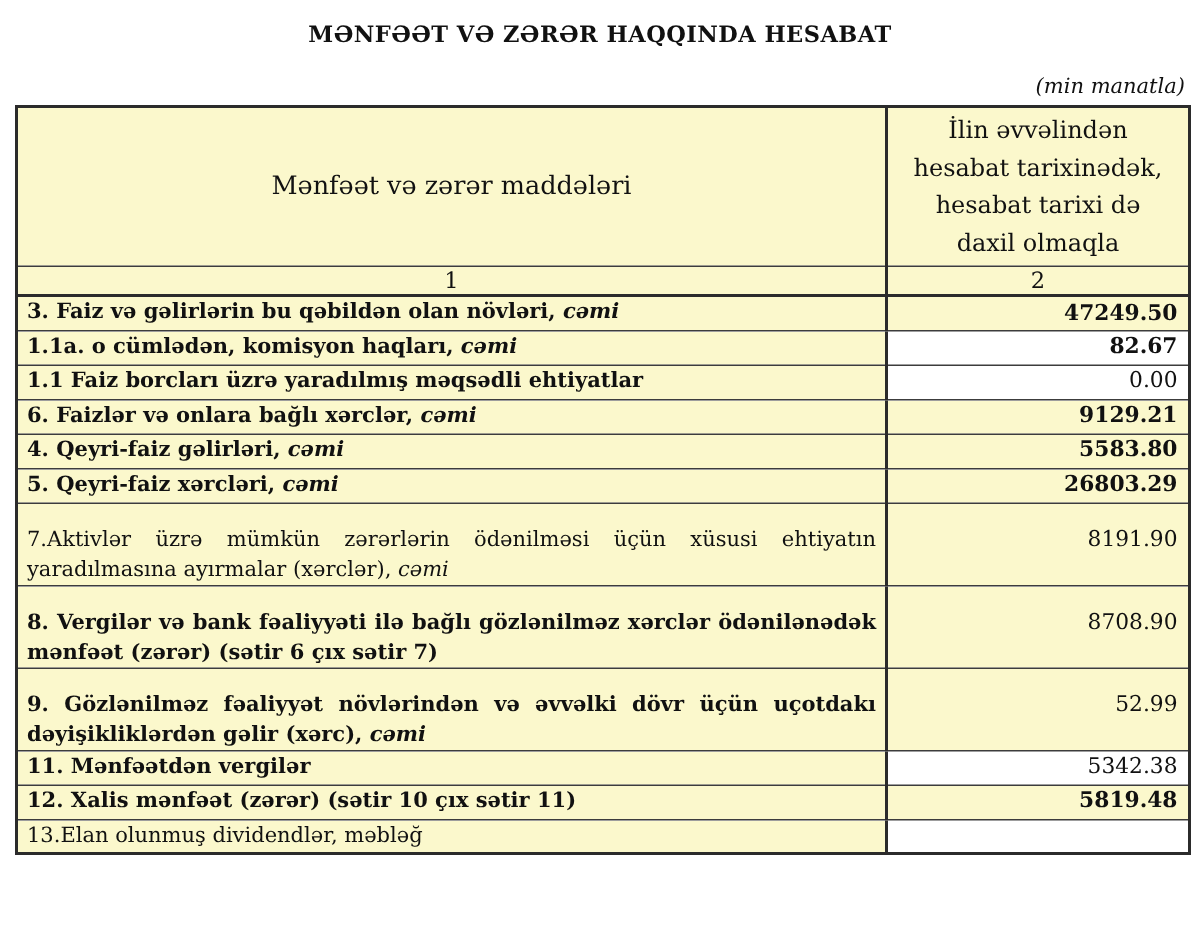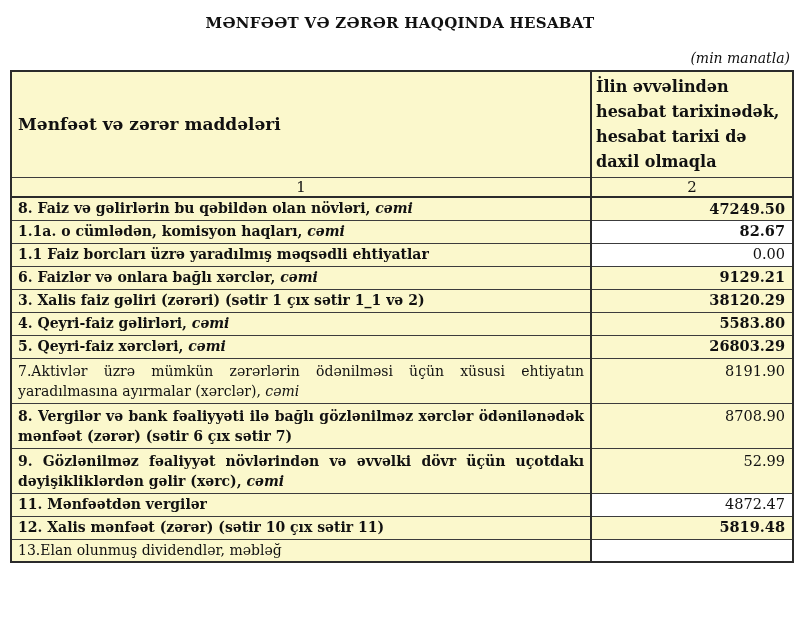--- a/index.html
+++ b/index.html
@@ -35,30 +35,30 @@
   col.c2{width:202px;}
   th,td{
     border:1px solid var(--border);
     background:var(--yellow);
     padding:0 6px;
     font-size:14px;
     overflow:hidden;
   }
   th:first-child,td:first-child{border-right:2px solid var(--outer);}
   tr.hdr1 th{
-    height:106px;font-size:17px;font-weight:bold;
-    text-align:left;vertical-align:middle;
+    height:106px;font-size:17px;font-weight:normal;
+    text-align:center;vertical-align:middle;
   }
   tr.hdr1 th.period{font-size:16px;line-height:25px;white-space:pre-line;padding:0 4px;}
   tr.idx td{
     height:20px;text-align:center;font-size:15px;padding:0;
     border-bottom:2px solid var(--outer);
   }
   tbody.rows td{height:23px;vertical-align:middle;line-height:1.25;}
-  tbody.rows tr.dbl td{height:45px;vertical-align:top;line-height:20px;padding-top:2px;}
+  tbody.rows tr.dbl td{height:45px;vertical-align:top;line-height:20px;padding-top:14px;}
   td.val{text-align:right;padding-right:7px;font-size:14.5px;margin-top:16px;}
   .b{font-weight:bold;}
   td.white{background:var(--white);}
   td.just{text-align:justify;}
 </style>
 </head>
 <body>
 
 <div class="page">
 
@@ -79,38 +79,34 @@
 hesabat tarixi də
 daxil olmaqla</th>
       </tr>
       <tr class="idx">
         <td>1</td>
         <td>2</td>
       </tr>
     </thead>
     <tbody class="rows">
         <tr>
-          <td class="b"><span>8. Faiz və gəlirlərin bu qəbildən olan növləri, </span><i>cəmi</i></td>
+          <td class="b"><span>3. Faiz və gəlirlərin bu qəbildən olan növləri, </span><i>cəmi</i></td>
           <td class="val b">47249.50</td>
         </tr>
         <tr>
           <td class="b"><span>1.1a. o cümlədən, komisyon haqları, </span><i>cəmi</i></td>
           <td class="val b white">82.67</td>
         </tr>
         <tr>
           <td class="b"><span>1.1 Faiz borcları üzrə yaradılmış məqsədli ehtiyatlar</span></td>
           <td class="val white">0.00</td>
         </tr>
         <tr>
           <td class="b"><span>6. Faizlər və onlara bağlı xərclər, </span><i>cəmi</i></td>
           <td class="val b">9129.21</td>
-        </tr>
-        <tr>
-          <td class="b"><span>3. Xalis faiz gəliri (zərəri) (sətir 1 çıx sətir 1_1 və 2)</span></td>
-          <td class="val b">38120.29</td>
         </tr>
         <tr>
           <td class="b"><span>4. Qeyri-faiz gəlirləri, </span><i>cəmi</i></td>
           <td class="val b">5583.80</td>
         </tr>
         <tr>
           <td class="b"><span>5. Qeyri-faiz xərcləri, </span><i>cəmi</i></td>
           <td class="val b">26803.29</td>
         </tr>
         <tr class="dbl">
@@ -120,21 +116,21 @@
         <tr class="dbl">
           <td class="b just"><span>8. Vergilər və bank fəaliyyəti ilə bağlı gözlənilməz xərclər ödənilənədək mənfəət (zərər) (sətir 6 çıx sətir 7)</span></td>
           <td class="val">8708.90</td>
         </tr>
         <tr class="dbl">
           <td class="b just"><span>9. Gözlənilməz fəaliyyət növlərindən və əvvəlki dövr üçün uçotdakı dəyişikliklərdən gəlir (xərc), </span><i>cəmi</i></td>
           <td class="val">52.99</td>
         </tr>
         <tr>
           <td class="b"><span>11. Mənfəətdən vergilər</span></td>
-          <td class="val white">4872.47</td>
+          <td class="val white">5342.38</td>
         </tr>
         <tr>
           <td class="b"><span>12. Xalis mənfəət (zərər) (sətir 10 çıx sətir 11)</span></td>
           <td class="val b">5819.48</td>
         </tr>
         <tr>
           <td class=""><span>13.Elan olunmuş dividendlər, məbləğ</span></td>
           <td class="val white"></td>
         </tr>
       </tbody>

